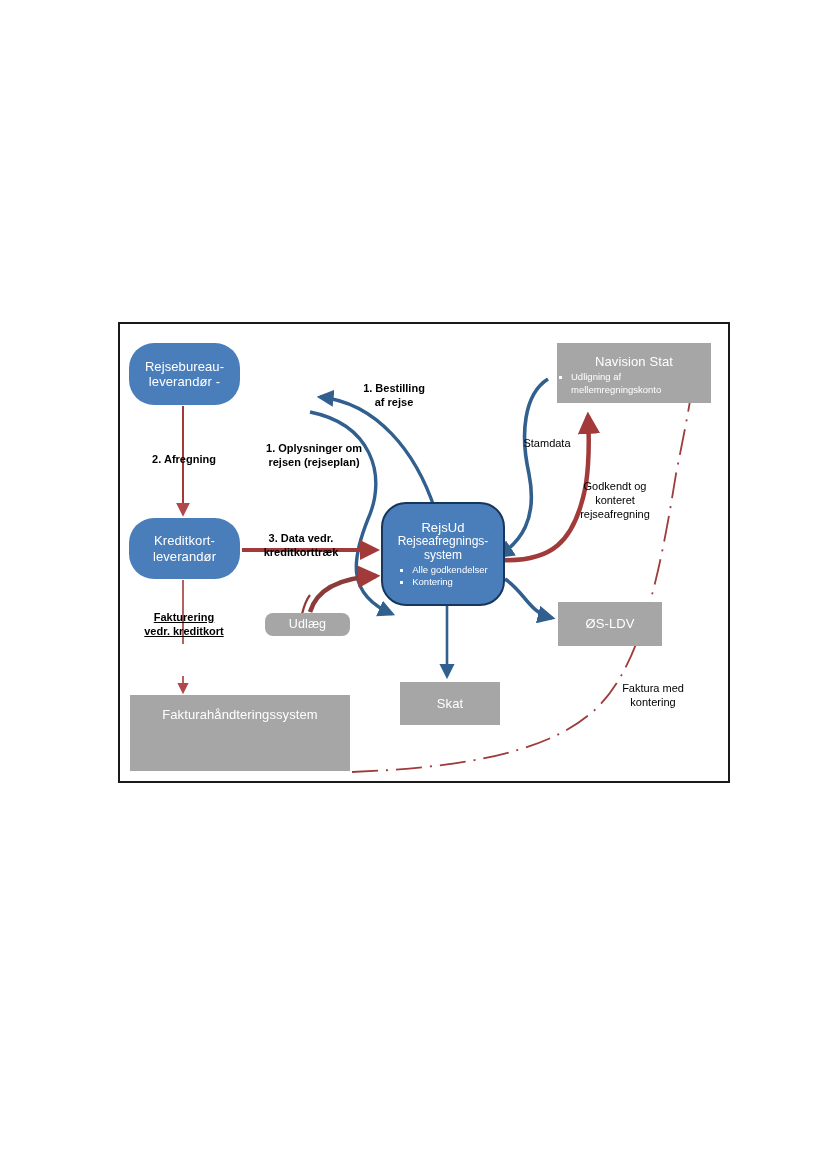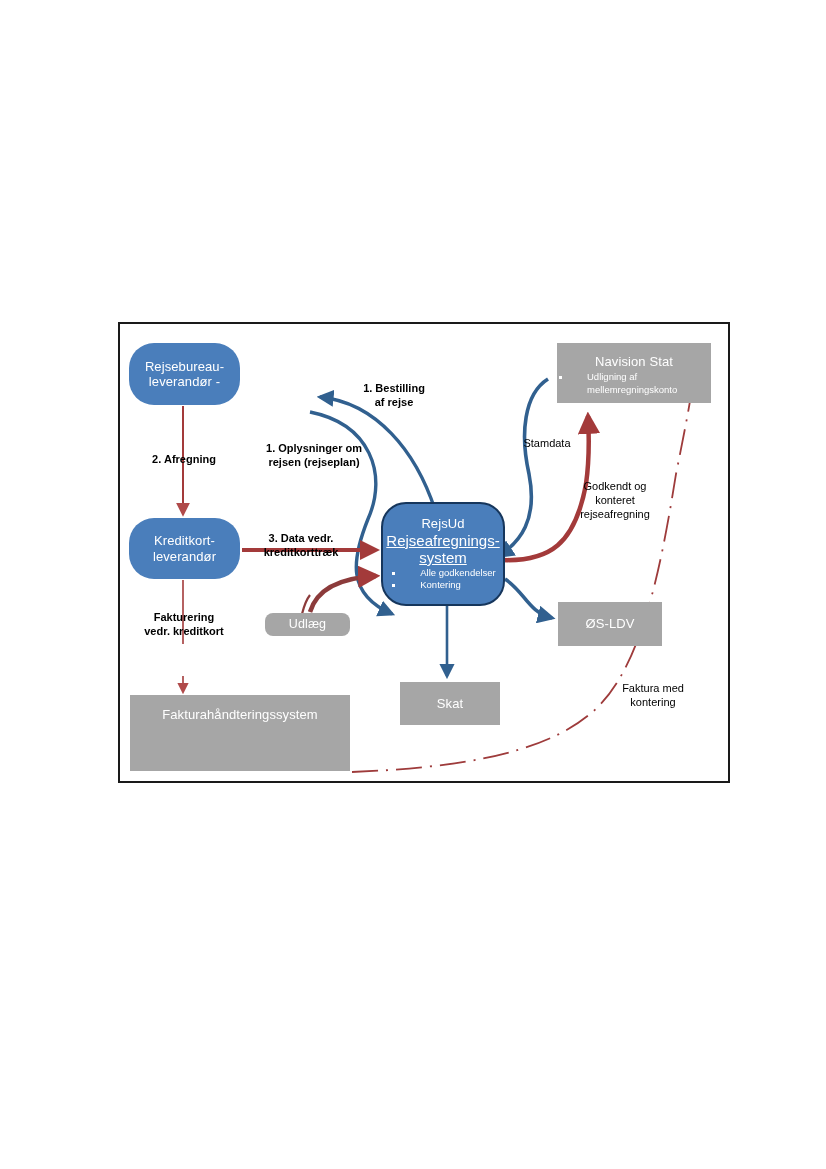--- a/index.html
+++ b/index.html
@@ -53,38 +53,37 @@
   .node.framed { border: 2px solid #16365c; }
   .node.rounded{ border-radius: 8px; }
 
   .node-title {
     font-size: 12.5px;
     letter-spacing: .1px;
     white-space: pre-line;
   }
   .node-title.big { font-size: 13px; }
   .node-sub {
-    font-size: 15px;
+    font-size: 12px;
     white-space: pre-line;
     line-height: 1.15;
-    text-decoration: underline;
   }
 
   
   .node-bullets {
     list-style: none;
     margin: 1px 0 0 0;
     padding: 0;
     text-align: left;
     font-size: 9.5px;
     line-height: 1.3;
   }
   .node-bullets li {
     position: relative;
-    padding-left: 30px;
+    padding-left: 14px;
   }
   .node-bullets li::before {
     content: "";
     position: absolute;
     left: 2px;
     top: 5px;
     width: 3px;
     height: 3px;
     background: #ffffff;
   }
@@ -195,21 +194,21 @@
 af rejse</div>
 
   <div class="edge-label" style="left:124px; top:117px; width:140px;">1. Oplysninger om
 rejsen (rejseplan)</div>
 
   <div class="edge-label" style="left:5px; top:128px; width:118px;">2. Afregning</div>
 
   <div class="edge-label" style="left:126px; top:207px; width:110px;">3. Data vedr.
 kreditkorttræk</div>
 
-  <div class="edge-label" style="left:4px; top:286px; width:120px;">Fakturering
+  <div class="edge-label" style="left:4px; top:286px; width:120px;text-decoration:underline;">Fakturering
 vedr. kreditkort</div>
 
   <div class="edge-label light" style="left:382px; top:112px; width:90px;">Stamdata</div>
 
   <div class="edge-label light" style="left:440px; top:155px; width:110px;">Godkendt og
 konteret
 rejseafregning</div>
 
   <div class="edge-label light" style="left:478px; top:357px; width:110px;">Faktura med
 kontering</div>

